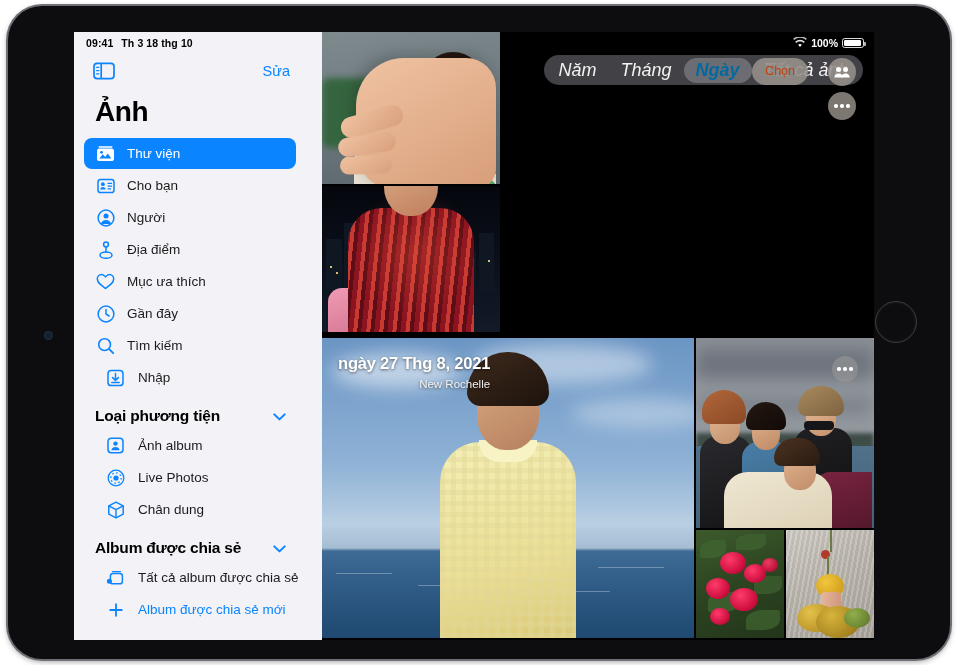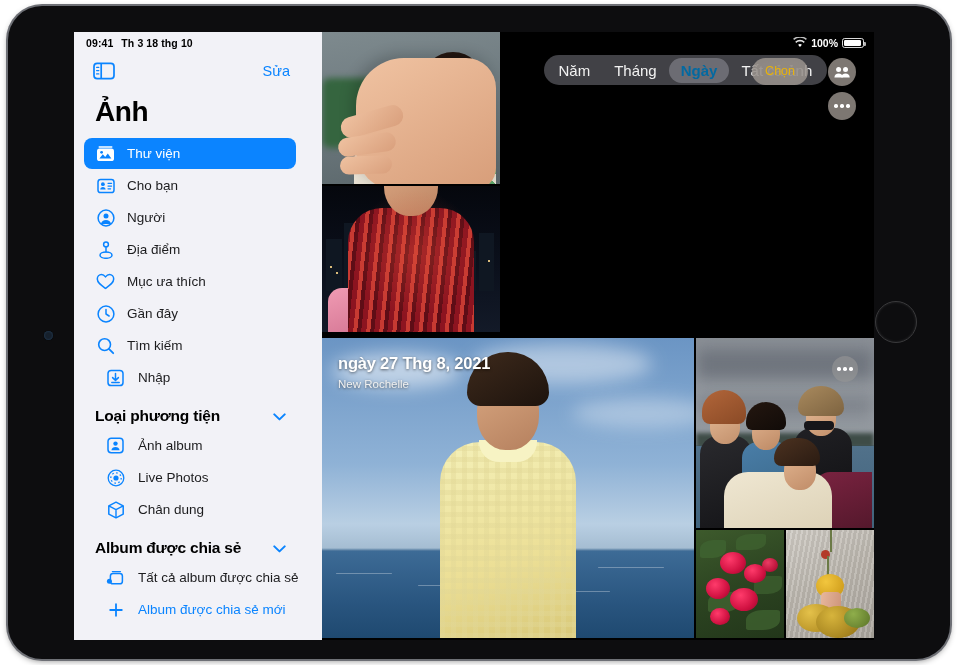--- a/index.html
+++ b/index.html
@@ -118,21 +118,21 @@
   
   #main {
     position: absolute; left: 248px; top: 0;
     width: 552px; height: 608px;
     background: #000;
     overflow: hidden;
   }
 
   .photo-section { position: relative; width: 552px; }
   .sec-a { height: 300px; }
-  .sec-b { height: 300px; margin-top: 6px; }
+  .sec-b { height: 300px; margin-top: 6px; text-align: right; }
 
   .sec-row { display: flex; height: 100%; gap: 2px; }
   .col-big { position: relative; width: 372px; height: 100%; overflow: hidden; }
   .col-side { width: 178px; height: 100%; display: flex; flex-direction: column; gap: 2px; }
 
   .ph { position: relative; overflow: hidden; background: #222; }
 
   .date-overlay {
     position: absolute; left: 16px; top: 16px; z-index: 6;
     text-shadow: 0 1px 3px rgba(0,0,0,.55);
@@ -146,31 +146,31 @@
     position: absolute; z-index: 12;
     left: 222px; top: 23px;
     display: flex; align-items: center;
     background: rgba(118,118,128,.55);
     backdrop-filter: blur(14px);
     border-radius: 15px; padding: 2.5px;
     height: 30px;
   }
   .seg {
     padding: 0 12px; height: 25px; line-height: 25px;
-    font-size: 15px; color: #f2f2f2; border-radius: 13px;
-    cursor: pointer; white-space: nowrap;
+    font-size: 18px; color: #f2f2f2; border-radius: 13px;
+    cursor: pointer; white-space: nowrap; font-style: italic;
   }
   .seg.active { background: rgba(120,120,128,.78); color: #0369a1; font-weight: bold; }
 
   
   #select-btn {
     position: absolute; z-index: 12; right: 66px; top: 26px;
     background: rgba(160,152,146,.78);
     backdrop-filter: blur(12px);
-    color: #eab308; font-size: 12.5px;
+    color: #c2410c; font-size: 12.5px;
     padding: 0 13px; height: 27px; line-height: 27px;
     border-radius: 14px; cursor: pointer;
   }
   .round-btn {
     position: absolute; z-index: 12; right: 18px;
     width: 28px; height: 28px; border-radius: 50%;
     background: rgba(160,152,146,.78);
     backdrop-filter: blur(12px);
     display: flex; align-items: center; justify-content: center;
     cursor: pointer;

